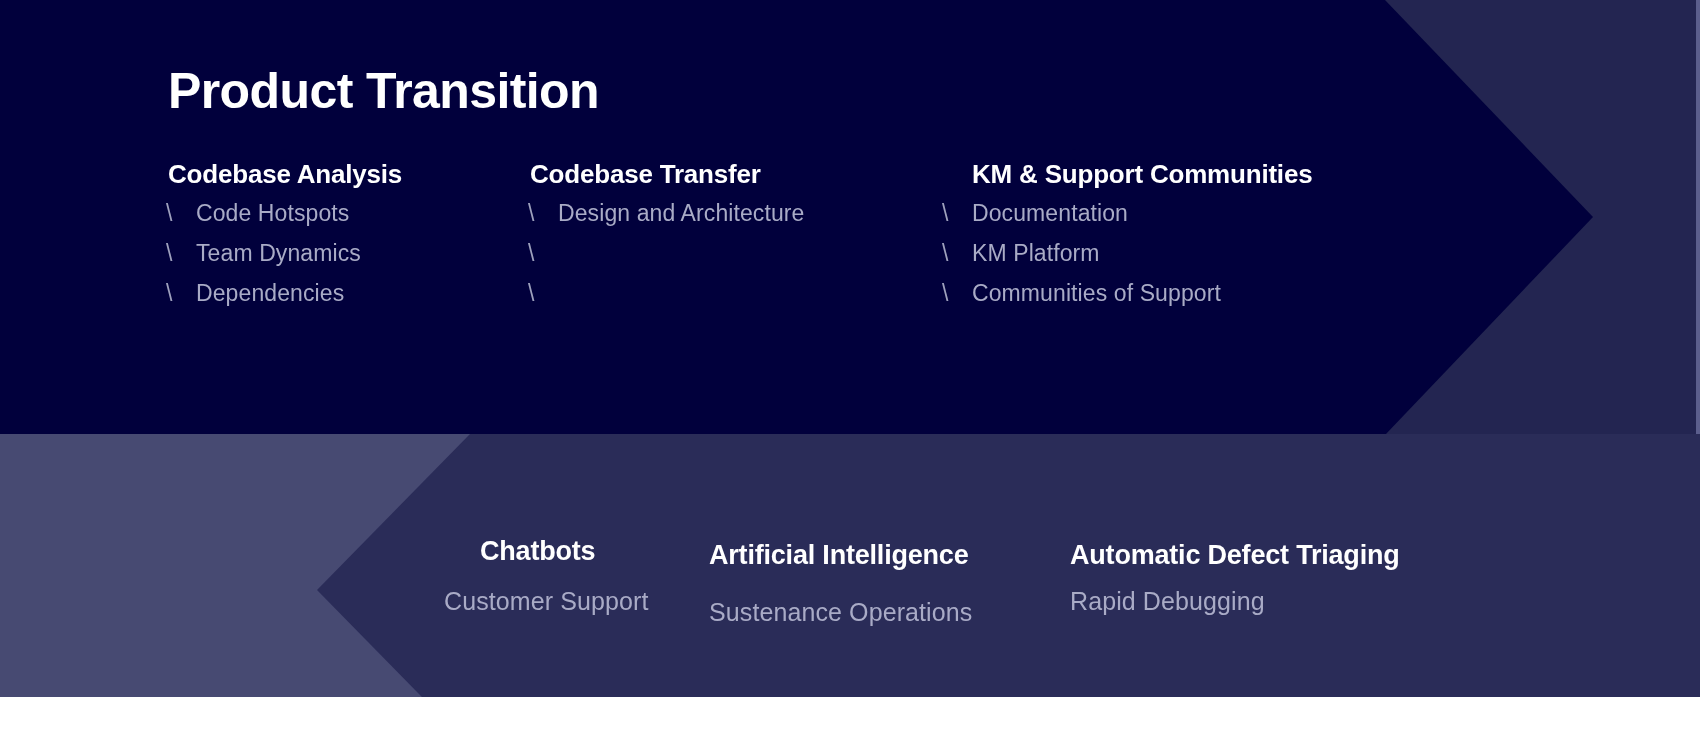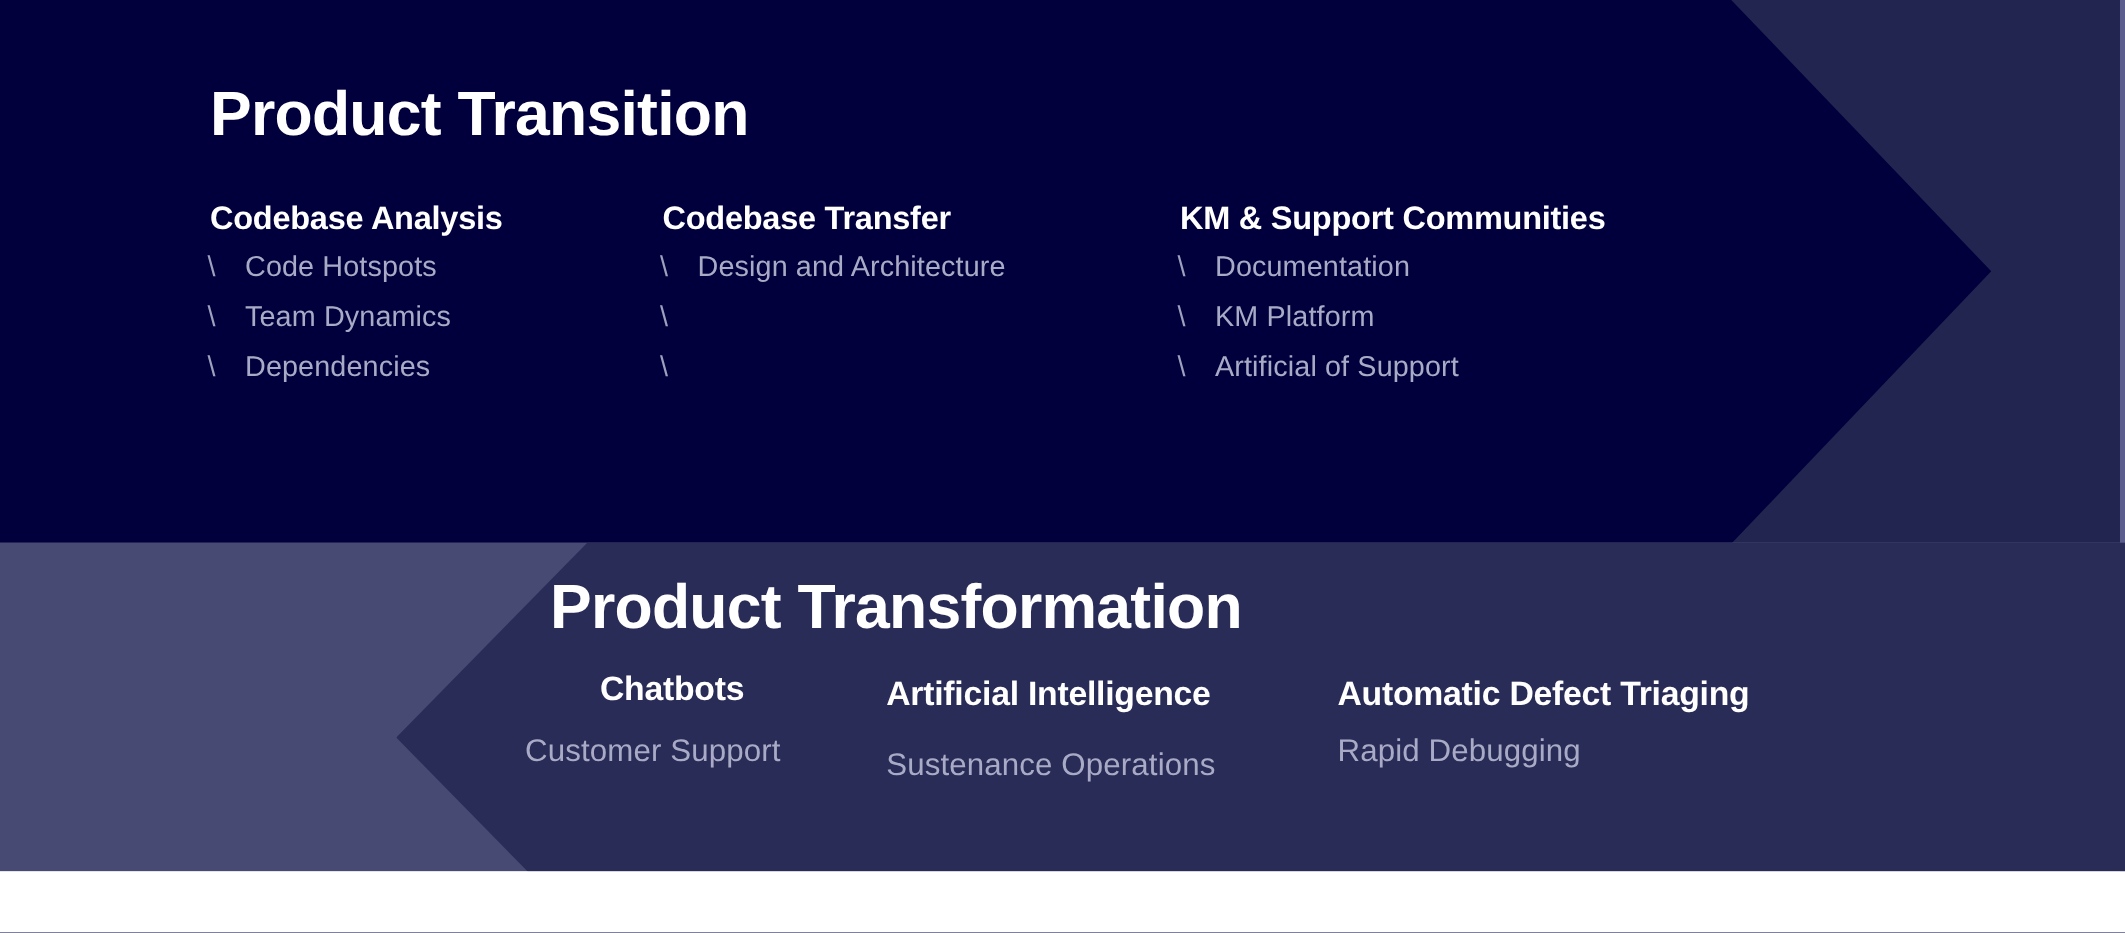--- a/index.html
+++ b/index.html
@@ -176,44 +176,43 @@
         <span class="bullet-text">Design and Architecture</span>
       </li>
       <li class="bullet-row">
         <span class="bullet-mark">\</span>
       </li>
       <li class="bullet-row">
         <span class="bullet-mark">\</span>
       </li>
     </ul>
 
-    <div class="col-heading" style="left:944px; top:161px;">KM &amp; Support Communities</div>
+    <div class="col-heading" style="left:972px; top:161px;">KM &amp; Support Communities</div>
     <ul class="bullet-list" style="left:942px; top:200px;">
       <li class="bullet-row">
         <span class="bullet-mark">\</span>
         <span class="bullet-text">Documentation</span>
       </li>
       <li class="bullet-row">
         <span class="bullet-mark">\</span>
         <span class="bullet-text">KM Platform</span>
       </li>
       <li class="bullet-row">
         <span class="bullet-mark">\</span>
-        <span class="bullet-text">Artificial of Support</span>
+        <span class="bullet-text">Communities of Support</span>
       </li>
     </ul>
 
   </div>
 
   <div class="layer">
 
-    <div class="section-title" style="left:440px; top:460px;">Product Transformation</div>
 
     <div class="sub-heading" style="left:440px; top:538px;margin-left:40px;">Chatbots</div>
-    <div class="sub-caption" style="left:420px; top:589px;">Customer Support</div>
+    <div class="sub-caption" style="left:444px; top:589px;">Customer Support</div>
 
     <div class="sub-heading" style="left:709px; top:542px;">Artificial Intelligence</div>
     <div class="sub-caption" style="left:709px; top:589px;margin-top:11px;">Sustenance Operations</div>
 
     <div class="sub-heading" style="left:1070px; top:542px;">Automatic Defect Triaging</div>
     <div class="sub-caption" style="left:1070px; top:589px;">Rapid Debugging</div>
 
   </div>
 
 </div>

